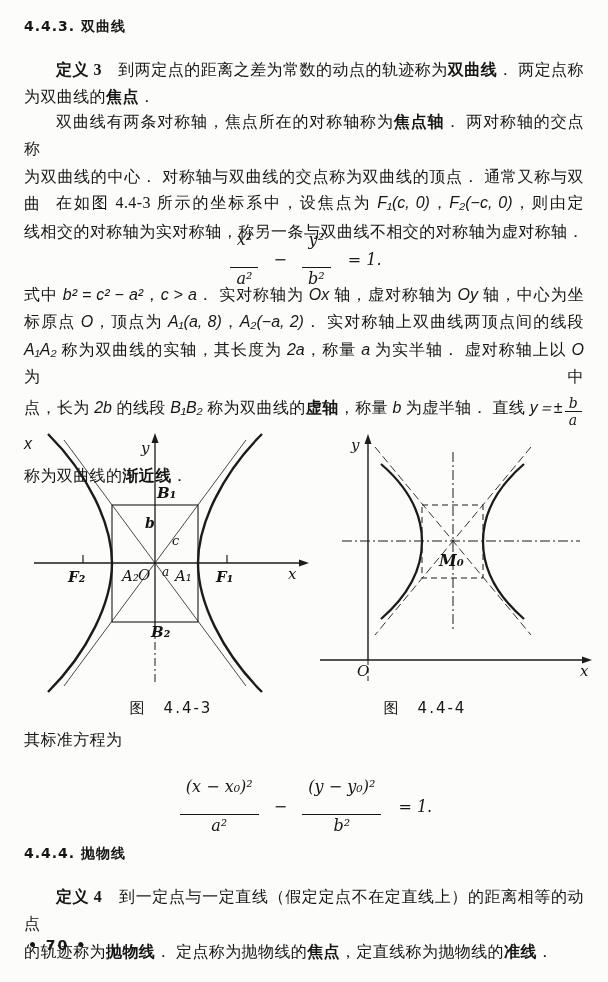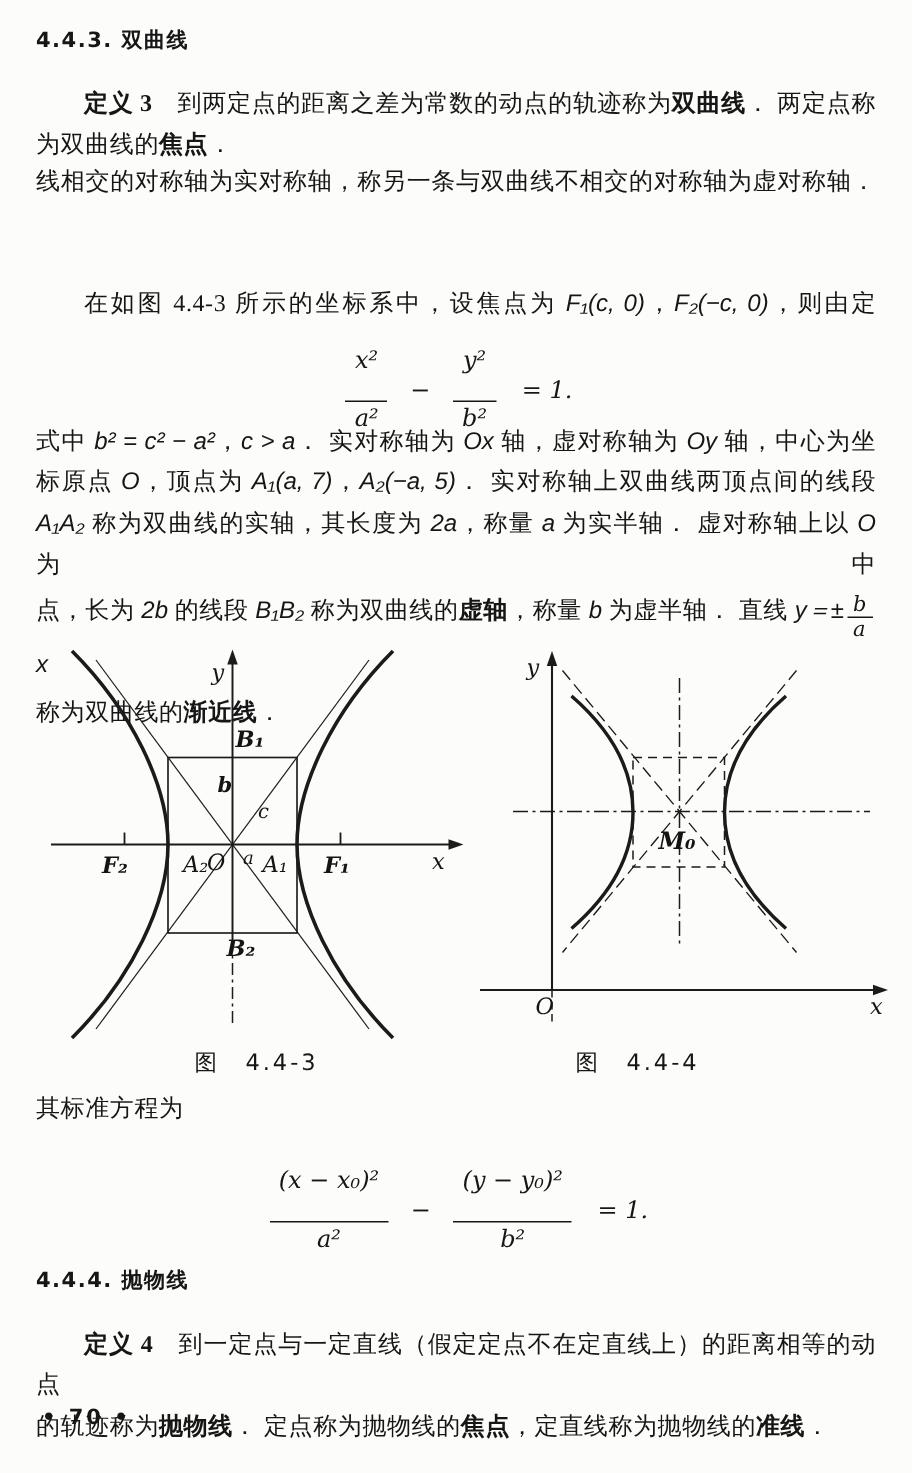--- a/index.html
+++ b/index.html
@@ -51,20 +51,22 @@
 <body>
 
 <div class="abs heading" style="left:24px;top:18px;">4.4.3. 双曲线</div>
 
 <div class="abs para" style="left:24px;top:56px;">
   <span class="line indent"><span class="bold">定义 3</span><span>　到两定点的距离之差为常数的动点的轨迹称为</span><span class="bold">双曲线</span><span>． 两定点称</span></span>
   <span class="line no-just"><span>为双曲线的</span><span class="bold">焦点</span><span>．</span></span>
 </div>
 
 <div class="abs para" style="left:24px;top:108px;">
+  <span class="line indent"><span>双曲线有两条对称轴，焦点所在的对称轴称为</span><span class="bold">焦点轴</span><span>． 两对称轴的交点称</span></span>
+  <span class="line"><span>为双曲线的中心． 对称轴与双曲线的交点称为双曲线的顶点． 通常又称与双曲</span></span>
   <span class="line"><span>线相交的对称轴为实对称轴，称另一条与双曲线不相交的对称轴为虚对称轴．</span></span>
 </div>
 
 <div class="abs para" style="left:24px;top:189px;">
   <span class="line indent"><span>在如图 4.4-3 所示的坐标系中，设焦点为 </span><span class="math">F₁(c, 0)</span><span>，</span><span class="math">F₂(−c, 0)</span><span>，则由定</span></span>
 </div>
 
 <div class="abs formula" style="left:0;top:231px;">
   <span class="frac">
     <span class="num">x²</span>
@@ -73,21 +75,21 @@
   <span class="op">−</span>
   <span class="frac">
     <span class="num">y²</span>
     <span class="den">b²</span>
   </span>
   <span class="eq">= 1.</span>
 </div>
 
 <div class="abs para" style="left:24px;top:281px;">
   <span class="line"><span>式中 </span><span class="math">b² = c² − a²</span><span>，</span><span class="math">c &gt; a</span><span>． 实对称轴为 </span><span class="math">Ox</span><span> 轴，虚对称轴为 </span><span class="math">Oy</span><span> 轴，中心为坐</span></span>
-  <span class="line"><span>标原点 </span><span class="math">O</span><span>，顶点为 </span><span class="math">A₁(a, 7)</span><span>，</span><span class="math">A₂(−a, 5)</span><span>． 实对称轴上双曲线两顶点间的线段</span></span>
+  <span class="line"><span>标原点 </span><span class="math">O</span><span>，顶点为 </span><span class="math">A₁(a, 8)</span><span>，</span><span class="math">A₂(−a, 2)</span><span>． 实对称轴上双曲线两顶点间的线段</span></span>
   <span class="line"><span class="math">A₁A₂</span><span> 称为双曲线的实轴，其长度为 </span><span class="math">2a</span><span>，称量 </span><span class="math">a</span><span> 为实半轴． 虚对称轴上以 </span><span class="math">O</span><span> 为中</span></span>
   <span class="line" style="line-height:33px;"><span>点，长为 </span><span class="math">2b</span><span> 的线段 </span><span class="math">B₁B₂</span><span> 称为双曲线的</span><span class="bold">虚轴</span><span>，称量 </span><span class="math">b</span><span> 为虚半轴． 直线 </span><span class="math">y＝±</span><span class="ifrac"><span class="ifn">b</span><span class="ifd">a</span></span><span class="math"> x</span></span>
   <span class="line no-just" style="line-height:31px;"><span>称为双曲线的</span><span class="bold">渐近线</span><span>．</span></span>
 </div>
 
 <svg class="abs" style="left:20px;top:430px;" width="290" height="268" viewBox="0 0 290 268">
 
   <line class="ink" x1="14" y1="133" x2="283" y2="133" stroke-width="1.3"></line>
   <polygon points="279,129.5 279,136.5 289,133" fill="#1b1b1b"></polygon>
   <line class="ink" x1="135" y1="7" x2="135" y2="196" stroke-width="1.3"></line>

